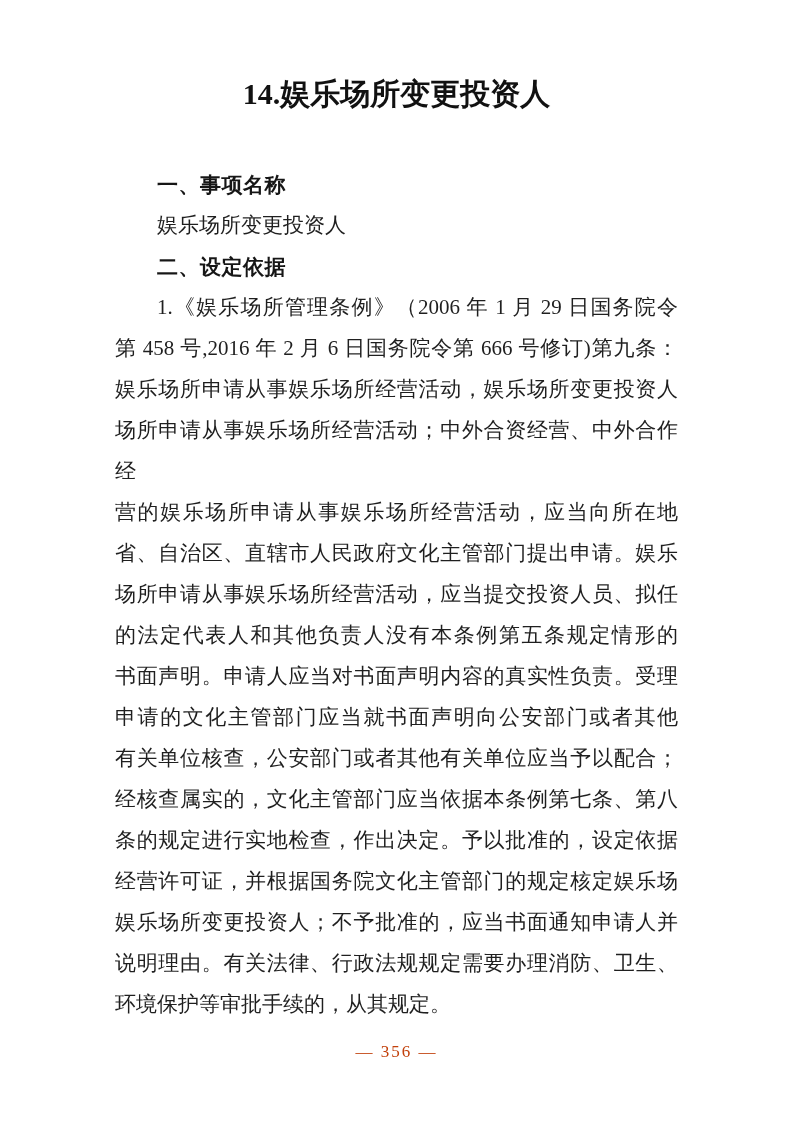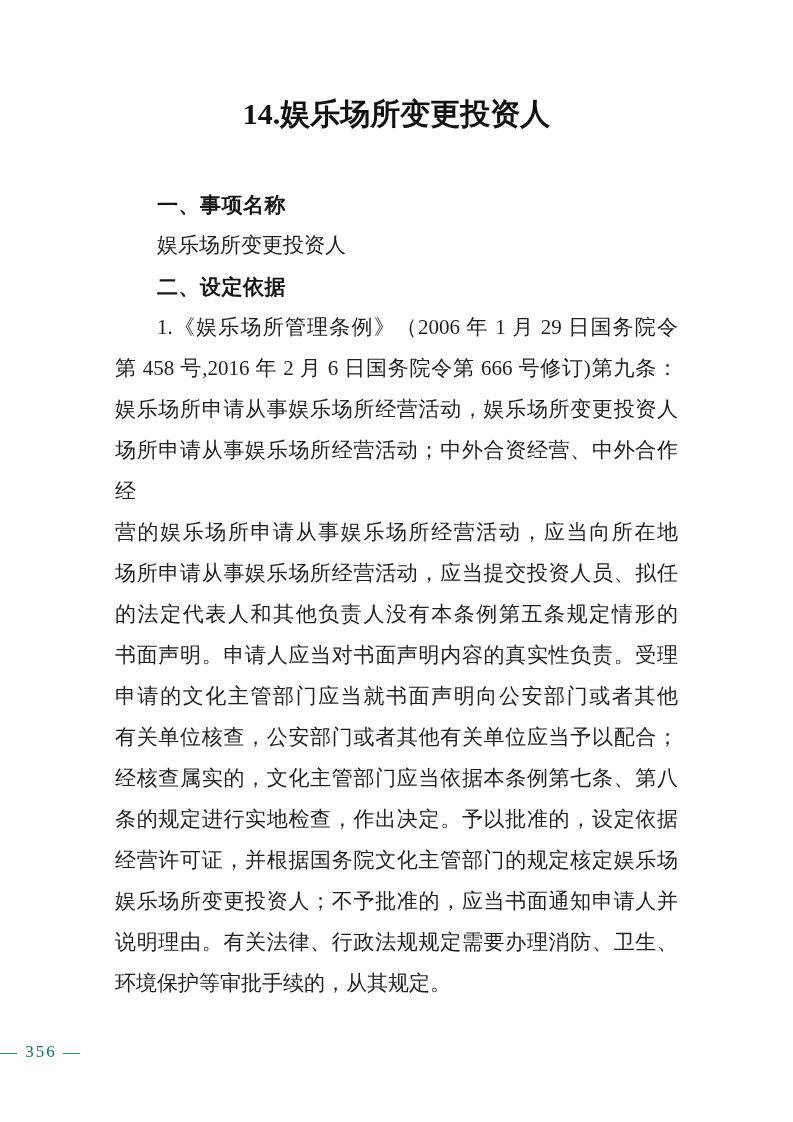--- a/index.html
+++ b/index.html
@@ -16,21 +16,21 @@
     font-family: "Liberation Serif", "DejaVu Serif", serif;
     color: #1f1f1f;
   }
   .content {
     position: absolute;
     left: 115px;
     width: 563px;
     top: 0;
   }
   .doc-title {
-    padding-top: 95px;
+    padding-top: 75px;
     font-size: 30px;
     line-height: 38px;
     font-weight: bold;
     text-align: center;
     color: #111111;
     font-family: "Liberation Serif", "DejaVu Serif", serif;
   }
   .body-block {
     margin-top: 51px;
   }
@@ -58,22 +58,23 @@
     text-indent: 2em;
   }
   .jline.jlast {
     text-align-last: left;
   }
   .footer {
     position: absolute;
     left: 0;
     width: 793px;
     top: 1042px;
+    text-align: center;
     font-size: 17px;
-    color: #0f766e;
+    color: #c2410c;
     letter-spacing: 2px;
   }
 </style>
 </head>
 <body>
 
 <div class="page">
   <div class="content">
 
     <div class="doc-title">14.娱乐场所变更投资人</div>
@@ -81,20 +82,21 @@
     <div class="body-block">
       <div class="line heading">一、事项名称</div>
       <div class="line plain">娱乐场所变更投资人</div>
       <div class="line heading">二、设定依据</div>
 
       <div class="line jline indent">1.《娱乐场所管理条例》（2006 年 1 月 29 日国务院令</div>
       <div class="line jline">第 458 号,2016 年 2 月 6 日国务院令第 666 号修订)第九条：</div>
       <div class="line jline">娱乐场所申请从事娱乐场所经营活动，娱乐场所变更投资人</div>
       <div class="line jline">场所申请从事娱乐场所经营活动；中外合资经营、中外合作经</div>
       <div class="line jline">营的娱乐场所申请从事娱乐场所经营活动，应当向所在地</div>
+      <div class="line jline">省、自治区、直辖市人民政府文化主管部门提出申请。娱乐</div>
       <div class="line jline">场所申请从事娱乐场所经营活动，应当提交投资人员、拟任</div>
       <div class="line jline">的法定代表人和其他负责人没有本条例第五条规定情形的</div>
       <div class="line jline">书面声明。申请人应当对书面声明内容的真实性负责。受理</div>
       <div class="line jline">申请的文化主管部门应当就书面声明向公安部门或者其他</div>
       <div class="line jline">有关单位核查，公安部门或者其他有关单位应当予以配合；</div>
       <div class="line jline">经核查属实的，文化主管部门应当依据本条例第七条、第八</div>
       <div class="line jline">条的规定进行实地检查，作出决定。予以批准的，设定依据</div>
       <div class="line jline">经营许可证，并根据国务院文化主管部门的规定核定娱乐场</div>
       <div class="line jline">娱乐场所变更投资人；不予批准的，应当书面通知申请人并</div>
       <div class="line jline">说明理由。有关法律、行政法规规定需要办理消防、卫生、</div>

